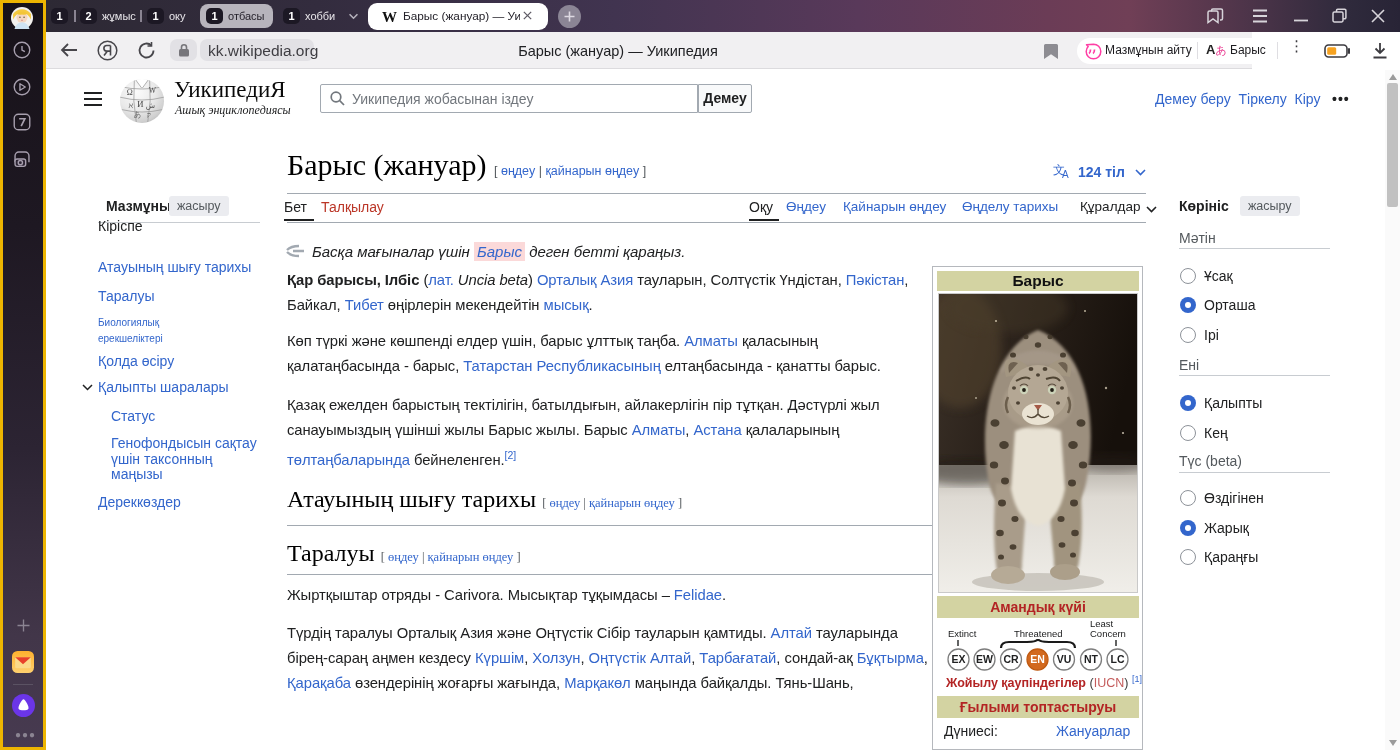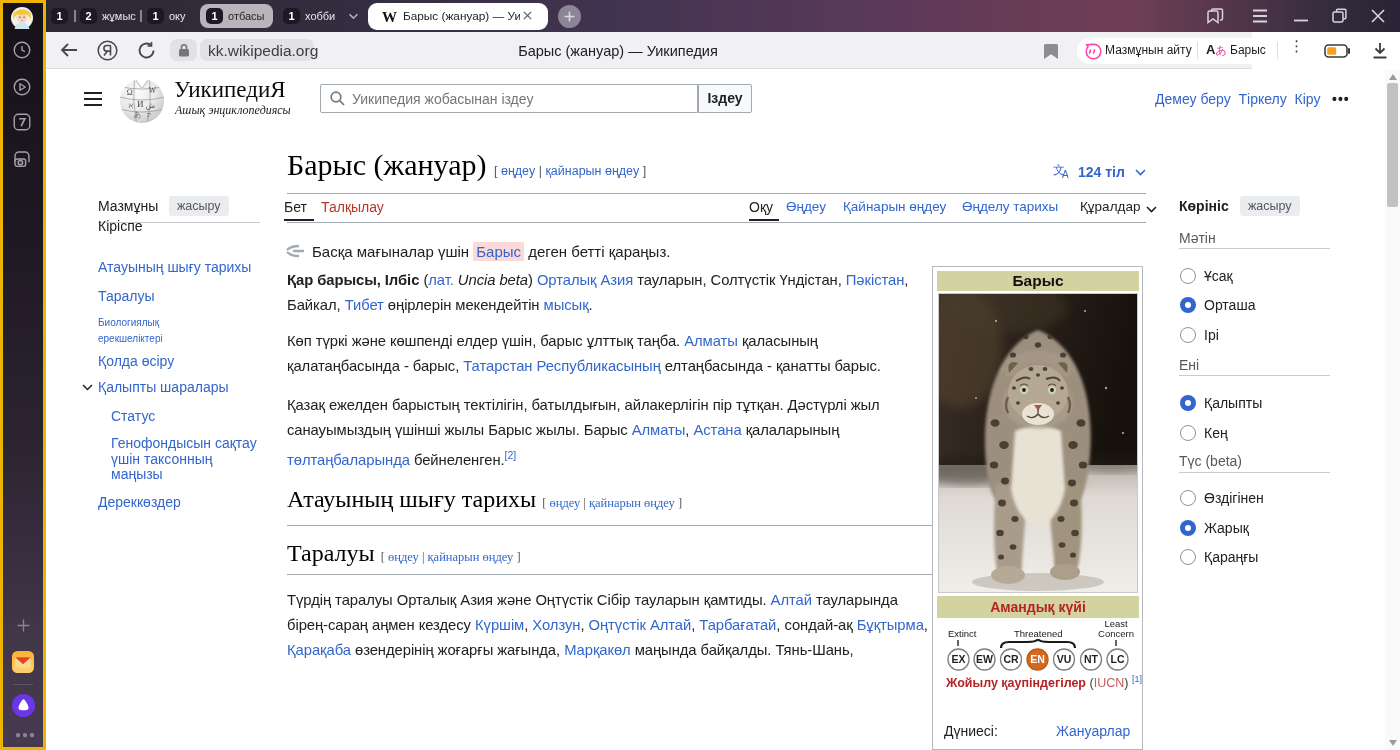--- a/index.html
+++ b/index.html
@@ -209,21 +209,21 @@
     <text x="29" y="41" font-size="8" fill="#666" font-family="Liberation Serif">ק</text>
   </svg>
   <div class="abs" style="left:128px;top:7px;font-family:'Liberation Serif',serif;font-size:23px;color:#0a0a0a">УикипедиЯ</div>
   <div class="abs" style="left:129px;top:33px;font-family:'Liberation Serif',serif;font-style:italic;font-size:12px;color:#202122">Ашық энциклопедиясы</div>
   <div class="abs" style="left:274px;top:14px;width:378px;height:29px;background:#fff;border:1px solid #a2a9b1;border-radius:2px 0 0 2px"></div>
   <svg class="abs" style="left:284px;top:21px" width="15" height="15" viewBox="0 0 15 15" fill="none" stroke="#72777d" stroke-width="1.7">
       <circle cx="6" cy="6" r="4.8"></circle>
       <path d="M9.7 9.7 L14 14"></path>
     </svg>
   <div class="abs" style="left:306px;top:21px;font-size:14px;color:#72777d">Уикипедия жобасынан іздеу</div>
-  <div class="abs" style="left:652px;top:14px;width:54px;height:29px;background:#f8f9fa;border:1px solid #a2a9b1;border-radius:0 2px 2px 0;text-align:center;font-size:14px;font-weight:bold;color:#202122;line-height:27px">Іздеу</div>
+  <div class="abs" style="left:652px;top:14px;width:54px;height:29px;background:#f8f9fa;border:1px solid #a2a9b1;border-radius:0 2px 2px 0;text-align:center;font-size:14px;font-weight:bold;color:#202122;line-height:27px">Демеу</div>
   <div class="abs" style="left:1109px;top:21px;font-size:14px"><a class="blue">Демеу беру</a>&nbsp;&nbsp;<a class="blue">Тіркелу</a>&nbsp;&nbsp;<a class="blue">Кіру</a>&nbsp;&nbsp;&nbsp;<span style="color:#202122;font-weight:bold;letter-spacing:1px">•••</span></div>
 
   <div class="abs" style="left:241px;top:78px;font-family:'Liberation Serif',serif;font-size:30px;color:#000">Барыс (жануар) <span style="font-family:'Liberation Sans';font-size:12.5px;color:#54595d">[ <a class="blue">өңдеу</a> | <a class="blue">қайнарын өңдеу</a> ]</span></div>
   <svg class="abs" style="left:1007px;top:92px" width="19" height="17" viewBox="0 0 19 17">
     <text x="0" y="12" font-size="12" fill="#36c">文</text>
       <text x="9" y="16" font-size="10" fill="#36c">A</text>
   </svg>
   <div class="abs" style="left:1032px;top:94px;font-size:14px;font-weight:bold;color:#36c">124 тіл</div>
   <svg class="abs" style="left:1089px;top:99px" width="11" height="7" viewBox="0 0 11 7" fill="none" stroke="#36c" stroke-width="1.6">
       <path d="M1 1 L5.5 5.5 L10 1"></path>
@@ -237,50 +237,51 @@
   <div class="abs" style="left:703px;top:149px;width:30px;height:2px;background:#202122"></div>
   <div class="abs" style="left:740px;top:129px;font-size:13.5px;color:#36c">Өңдеу</div>
   <div class="abs" style="left:797px;top:129px;font-size:13.5px;color:#36c">Қайнарын өңдеу</div>
   <div class="abs" style="left:916px;top:129px;font-size:13.5px;color:#36c">Өңделу тарихы</div>
   <div class="abs" style="left:1034px;top:129px;font-size:13.5px;color:#202122">Құралдар</div>
   <svg class="abs" style="left:1100px;top:136px" width="11" height="7" viewBox="0 0 11 7" fill="none" stroke="#202122" stroke-width="1.6">
       <path d="M1 1 L5.5 5.5 L10 1"></path>
     </svg>
   <div class="abs" style="left:241px;top:152px;width:859px;height:1px;background:#a2a9b1"></div>
 
-  <div class="abs" style="left:52px;top:128px;font-size:14px;font-weight:normal;color:#202122">Мазмұны</div>
+  <div class="abs" style="left:60px;top:128px;font-size:14px;font-weight:bold;color:#202122">Мазмұны</div>
   <div class="abs" style="left:123px;top:126px"><span class="hidebtn">жасыру</span></div>
   <div class="abs" style="left:52px;top:152px;width:162px;height:1px;background:#c8ccd1"></div>
   <div class="abs" style="left:52px;top:148px;font-size:14px;font-weight:normal;color:#202122">Кіріспе</div>
   <div class="abs" style="left:52px;top:189px;font-size:14px"><a class="blue">Атауының шығу тарихы</a></div>
   <div class="abs" style="left:52px;top:218px;font-size:14px"><a class="blue">Таралуы</a></div>
   <div class="abs" style="left:52px;top:245px;font-size:10px;line-height:15.5px"><a class="blue">Биологиялық<br>ерекшеліктері</a></div>
   <div class="abs" style="left:52px;top:283px;font-size:14px"><a class="blue">Қолда өсіру</a></div>
   <svg class="abs" style="left:36px;top:314px" width="11" height="7" viewBox="0 0 11 7" fill="none" stroke="#202122" stroke-width="1.5">
       <path d="M1 1 L5.5 5.5 L10 1"></path>
     </svg>
   <div class="abs" style="left:52px;top:309px;font-size:14px"><a class="blue">Қалыпты шаралары</a></div>
   <div class="abs" style="left:65px;top:338px;font-size:14px"><a class="blue">Статус</a></div>
   <div class="abs" style="left:65px;top:366px;font-size:14px;line-height:15.5px"><a class="blue">Генофондысын сақтау<br>үшін таксонның<br>маңызы</a></div>
   <div class="abs" style="left:52px;top:424px;font-size:14px"><a class="blue">Дереккөздер</a></div>
 
   <div id="content" class="abs" style="left:241px;top:170px;width:645px">
     <div style="position:relative;height:29px;padding-top:3px">
       <svg class="abs" style="left:-2px;top:4px" width="20" height="14" viewBox="0 0 20 14" fill="none" stroke="#a2a9b1" stroke-width="2.4">
           <path d="M19 7 H8 M14 2 Q6 2 2 6 M14 12 Q6 12 2 8"></path>
         </svg>
-      <span style="margin-left:25px;font-size:15px;color:#202122">Басқа мағыналар үшін <a class="blue" style="background:#fbd9d9;padding:1px 3px">Барыс</a> деген бетті қараңыз.</span>
+      <span style="margin-left:25px;font-style:italic;font-size:15px;color:#202122">Басқа мағыналар үшін <a class="blue" style="background:#fbd9d9;padding:1px 3px">Барыс</a> деген бетті қараңыз.</span>
     </div>
     <p style="margin-top:-1px">​<b>Қар барысы, Ілбіс</b> (<a class="blue">лат.</a> <i>Uncia beta</i>) <a class="blue">Орталық Азия</a> тауларын, Солтүстік Үндістан, <a class="blue">Пәкістан</a>, Байкал, <a class="blue">Тибет</a> өңірлерін мекендейтін <a class="blue">мысық</a>.</p>
     <p style="margin-top:11px">Көп түркі және көшпенді елдер үшін, барыс ұлттық таңба. <a class="blue">Алматы</a> қаласының қалатаңбасында - барыс, <a class="blue">Татарстан Республикасының</a> елтаңбасында - қанатты барыс.</p>
     <p style="margin-top:14px">Қазақ ежелден барыстың тектілігін, батылдығын, айлакерлігін пір тұтқан. Дәстүрлі жыл санауымыздың үшінші жылы Барыс жылы. Барыс <a class="blue">Алматы</a>, <a class="blue">Астана</a> қалаларының <a class="blue">төлтаңбаларында</a> бейнеленген.<sup style="font-size:10.5px"><a class="blue">[2]</a></sup></p>
     <h2 class="wh" style="margin-top:13px">Атауының шығу тарихы <span class="editlinks">[ <a>өңдеу</a> | <a>қайнарын өңдеу</a> ]</span></h2>
     <div style="width:100%;height:1px;background:#a2a9b1;margin-top:12px"></div>
     <h2 class="wh" style="margin-top:14px">Таралуы <span class="editlinks">[ <a>өңдеу</a> | <a>қайнарын өңдеу</a> ]</span></h2>
     <div style="width:100%;height:1px;background:#a2a9b1;margin-top:7px"></div>
+    <p style="margin-top:8px">Жыртқыштар отряды - Carivora. Мысықтар тұқымдасы – <a class="blue">Felidae</a>.</p>
     <p style="margin-top:13px">Түрдің таралуы Орталық Азия және Оңтүстік Сібір тауларын қамтиды. <a class="blue">Алтай</a> тауларында бірең-сараң аңмен кездесу <a class="blue">Күршім</a>, <a class="blue">Холзун</a>, <a class="blue">Оңтүстік Алтай</a>, <a class="blue">Тарбағатай</a>, сондай-ақ <a class="blue">Бұқтырма</a>, <a class="blue">Қарақаба</a> өзендерінің жоғарғы жағында, <a class="blue">Марқакөл</a> маңында байқалды. Тянь-Шань,</p>
   </div>
 
   <div class="abs" style="left:886px;top:196px;width:211px;height:484px;background:#fff;border:1px solid #b5b8bd;padding:4px"></div>
   <div class="abs tanhead" style="left:891px;top:201px;width:202px;height:20px;font-size:15.5px;color:#111;line-height:20px">Барыс</div>
   <svg class="abs" style="left:892px;top:223px" width="200" height="300" viewBox="0 0 200 300">
     <defs>
       <linearGradient id="darkbg" x1="0" y1="0" x2="1" y2="0.25">
         <stop offset="0" stop-color="#3b3128"></stop>
           <stop offset="0.45" stop-color="#2a211a"></stop>
@@ -375,21 +376,21 @@
         <ellipse cx="124" cy="95" rx="2" ry="1.8"></ellipse>
         <ellipse cx="80" cy="110" rx="2" ry="1.8"></ellipse>
         <ellipse cx="120" cy="110" rx="2" ry="1.8"></ellipse>
     </g>
     <rect x="0.5" y="0.5" width="199" height="299" fill="none" stroke="#c9c9c9"></rect>
   </svg>
   <div class="abs tanhead red" style="left:891px;top:526px;width:202px;height:22px;font-size:14px;line-height:22px">Амандық күйі</div>
 
   <div class="abs" style="left:902px;top:558px;font-size:9.5px;color:#202122">Extinct</div>
   <div class="abs" style="left:968px;top:558px;font-size:9.5px;color:#202122">Threatened</div>
-  <div class="abs" style="left:1044px;top:549px;width:52px;text-align:center;font-size:9.5px;line-height:10px;color:#202122">Least<br>Concern</div>
+  <div class="abs" style="left:1044px;top:549px;width:52px;text-align:left;font-size:9.5px;line-height:10px;color:#202122">Least<br>Concern</div>
   <svg class="abs" style="left:895px;top:569px" width="200" height="18" viewBox="0 0 200 18">
     <path d="M17 1 v6" stroke="#202122" stroke-width="1.4"></path>
     <path d="M175 1 v6" stroke="#202122" stroke-width="1.4"></path>
     <path d="M60 9 q0 -6 8 -6 h18 q10 0 11 -3 q1 3 11 3 h18 q8 0 8 6" fill="none" stroke="#1a1a1a" stroke-width="2.2"></path>
   </svg>
 
   <svg class="abs" style="left:900px;top:578px" width="184" height="23" viewBox="0 0 184 23">
     <g fill="#fff" stroke="#7e7e7e" stroke-width="1.3">
       <circle cx="12.5" cy="11.5" r="10.5"></circle>
         <circle cx="38.5" cy="11.5" r="10.5"></circle>
@@ -403,20 +404,21 @@
       <text x="12.5" y="15">EX</text>
         <text x="38.5" y="15">EW</text>
         <text x="65" y="15">CR</text>
       <text x="91.5" y="15" fill="#fff">EN</text>
       <text x="118" y="15">VU</text>
         <text x="145" y="15">NT</text>
         <text x="171.5" y="15">LC</text>
     </g>
   </svg>
   <div class="abs" style="left:900px;top:604px;font-size:12.5px"><span class="red" style="font-weight:bold">Жойылу қаупіндегілер</span> <span style="color:#3a3a3a">(</span><span style="color:#c45c5c">IUCN</span><span style="color:#3a3a3a">)</span> <sup style="font-size:9px"><a class="blue">[1]</a></sup></div>
+  <div class="abs tanhead red" style="left:891px;top:626px;width:202px;height:22px;font-size:14px;line-height:22px">Ғылыми топтастыруы</div>
   <div class="abs" style="left:898px;top:653px;font-size:14px;color:#202122">Дүниесі:</div>
   <div class="abs" style="left:1010px;top:653px;font-size:14px"><a class="blue">Жануарлар</a></div>
 
   <div class="abs" style="left:1133px;top:128px;font-size:14px;font-weight:bold;color:#202122">Көрініс</div>
   <div class="abs" style="left:1194px;top:126px"><span class="hidebtn">жасыру</span></div>
   <div class="abs paneltitle" style="left:1133px;top:160px">Мәтін</div>
   <div class="abs" style="left:1133px;top:178px;width:151px;height:1px;background:#c8ccd1"></div>
   <div class="abs" style="left:1134px;top:196px"><span class="radio"></span><span class="rlabel">Ұсақ</span></div>
   <div class="abs" style="left:1134px;top:225px"><span class="radio sel"></span><span class="rlabel">Орташа</span></div>
   <div class="abs" style="left:1134px;top:255px"><span class="radio"></span><span class="rlabel">Ірі</span></div>

